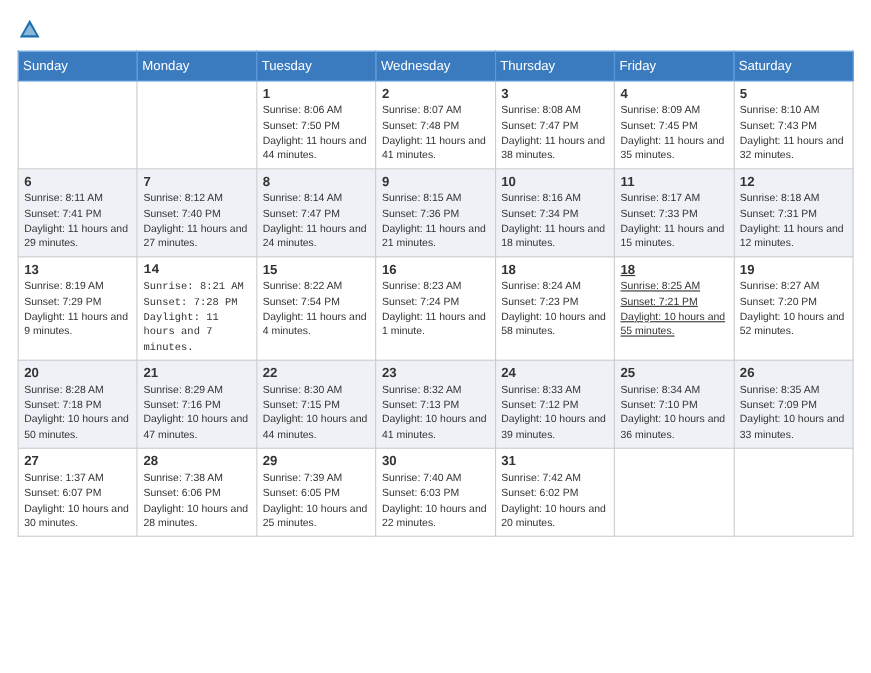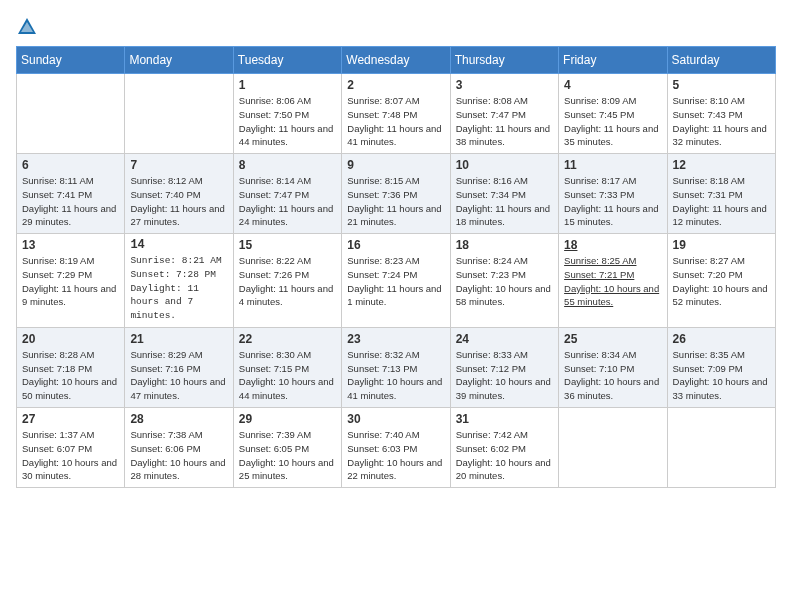--- a/index.html
+++ b/index.html
@@ -215,21 +215,21 @@
         </td>
         <td style="background-color: rgb(255, 255, 255); font-family: Liberation Mono, monospace;">
           <span class="day-number">14</span>
           <div class="day-info">Sunrise: 8:21 AM
 Sunset: 7:28 PM
 Daylight: 11 hours and 7 minutes.</div>
         </td>
         <td style="background-color: rgb(255, 255, 255);">
           <span class="day-number">15</span>
           <div class="day-info">Sunrise: 8:22 AM
-Sunset: 7:26 PM
+Sunset: 7:54 PM
 Daylight: 11 hours and 4 minutes.</div>
         </td>
         <td style="background-color: rgb(255, 255, 255);">
           <span class="day-number">16</span>
           <div class="day-info">Sunrise: 8:23 AM
 Sunset: 7:24 PM
 Daylight: 11 hours and 1 minute.</div>
         </td>
         <td style="background-color: rgb(255, 255, 255);">
           <span class="day-number">18</span>

